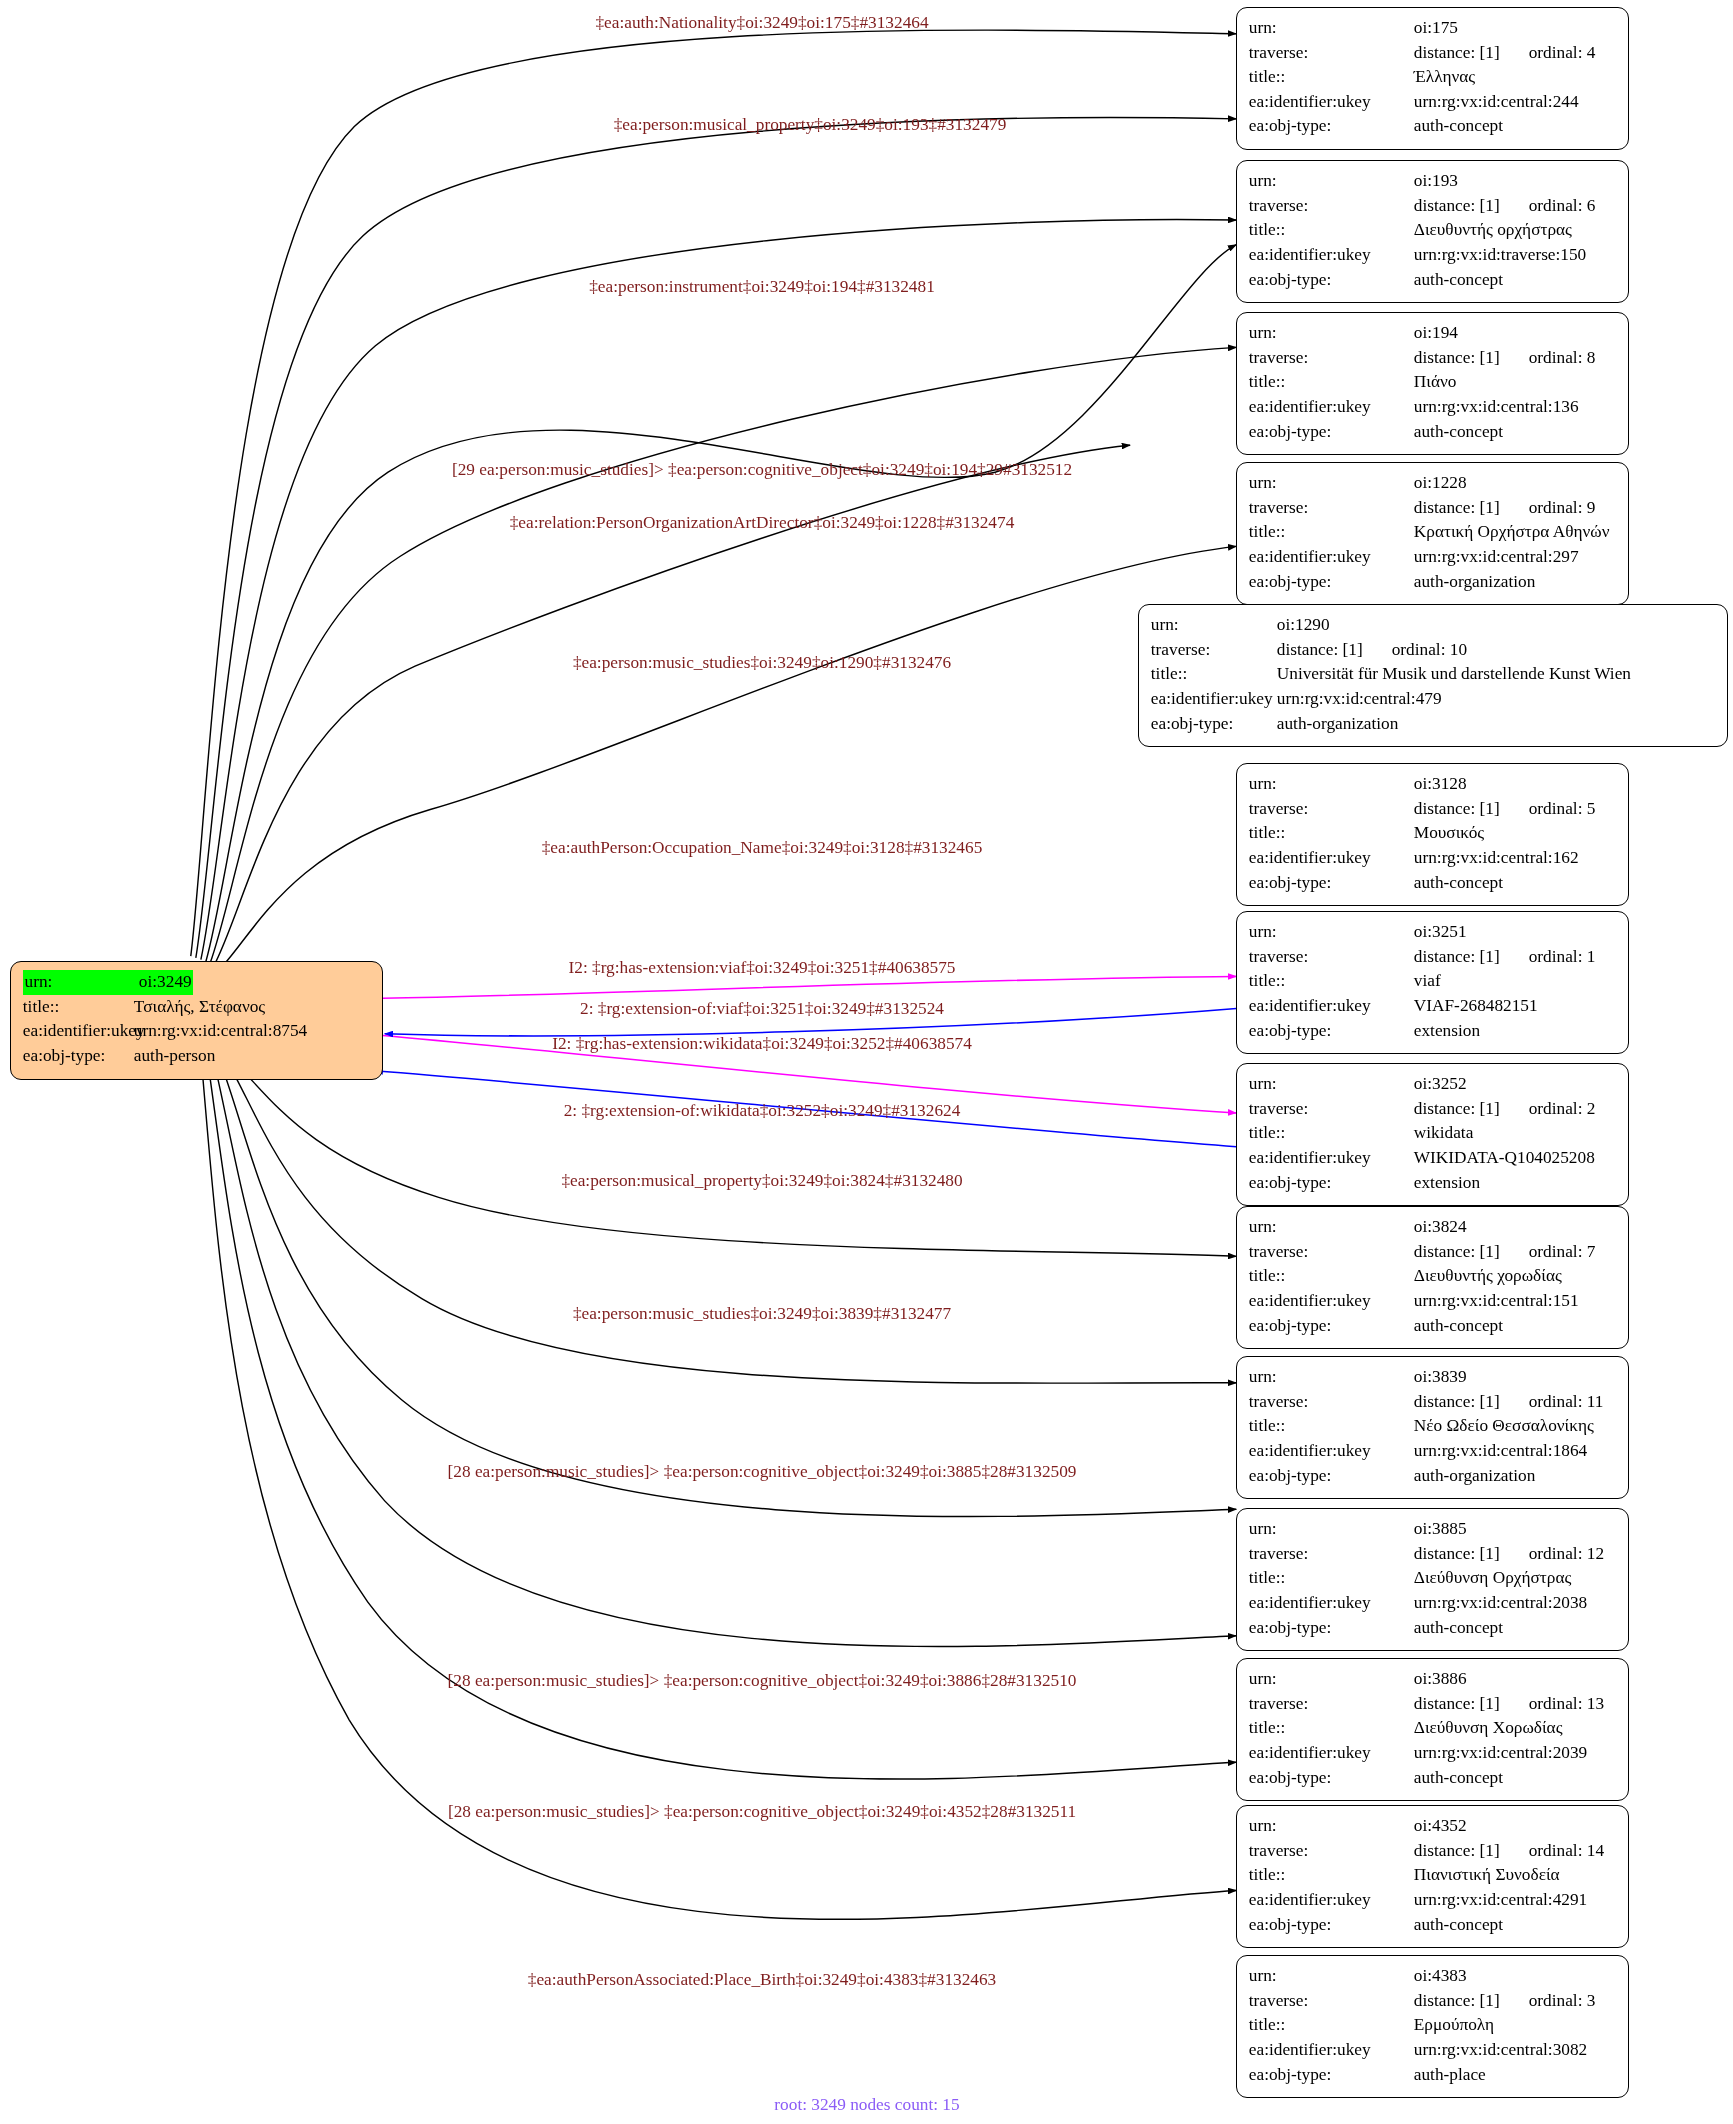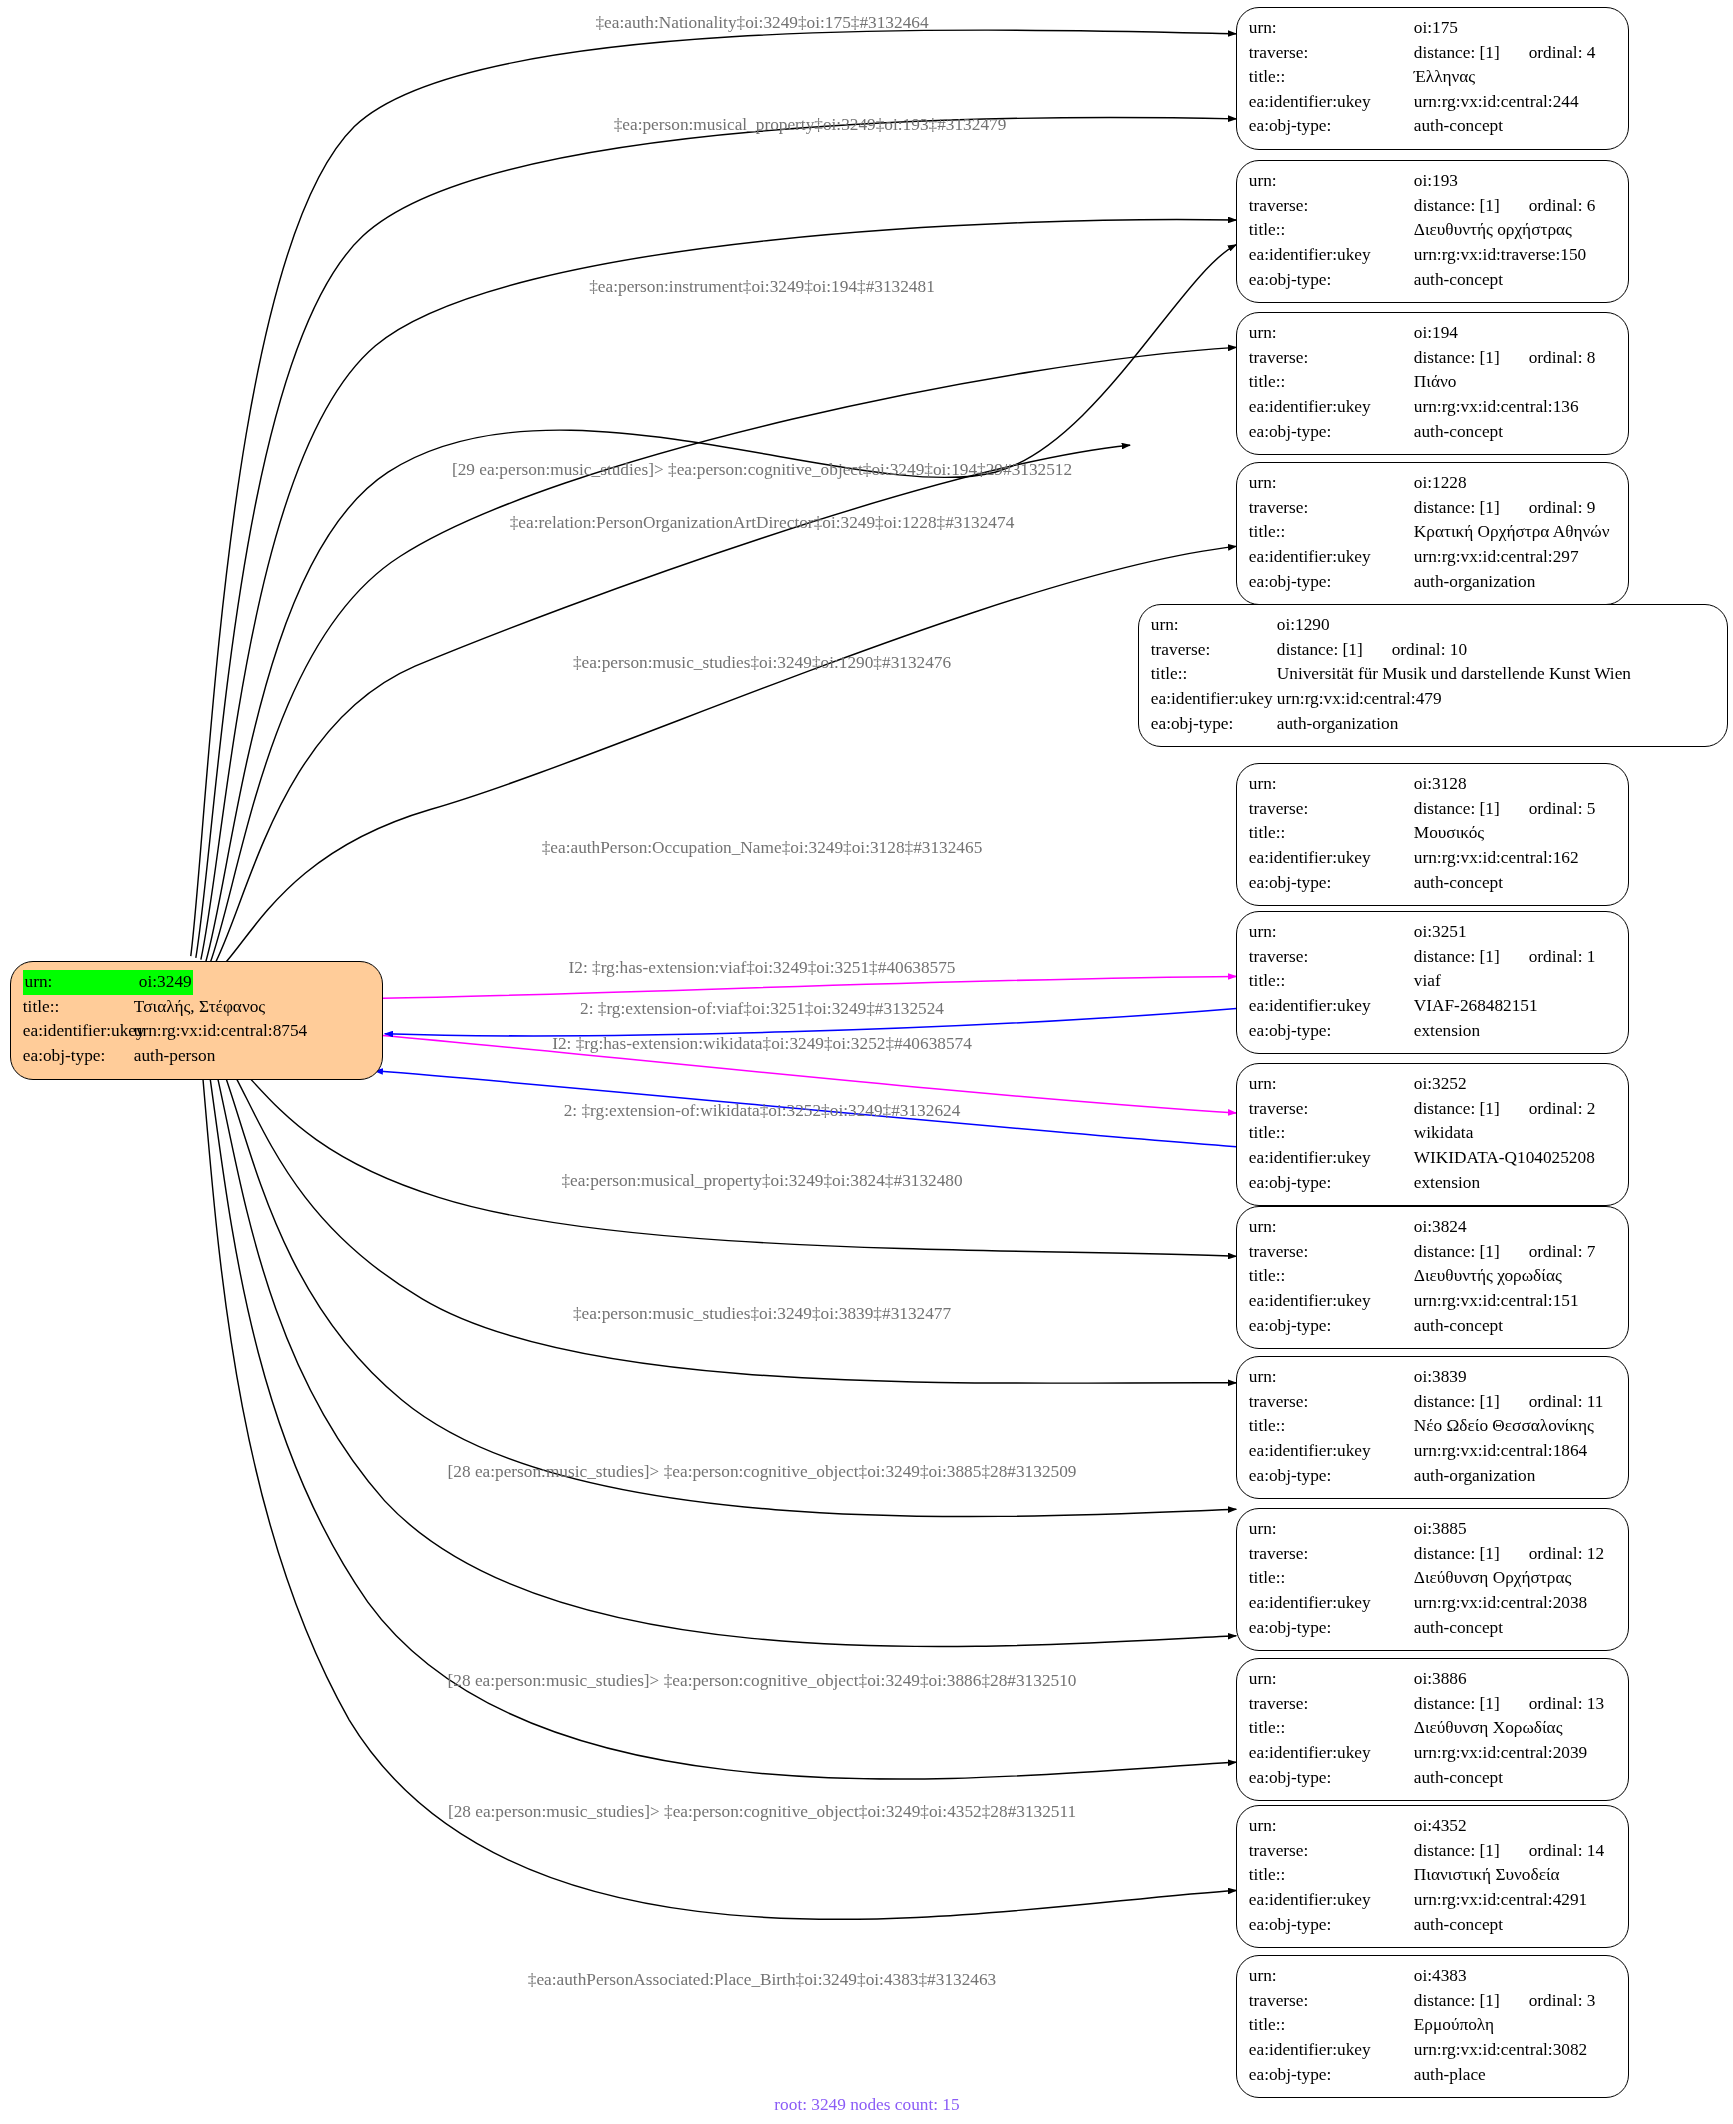--- a/index.html
+++ b/index.html
@@ -1,37 +1,37 @@
 <!DOCTYPE html>
 <html style="font-size:13.5px"><head>
 <meta charset="utf-8">
 <style>
   html,body{margin:0;padding:0;background:#ffffff;}
   body{font-family:"Liberation Serif","DejaVu Serif",serif;}
   #canvas{position:relative;width:1734px;height:2124px;background:#fff;overflow:hidden;}
   #edges{position:absolute;left:0;top:0;width:1734px;height:2124px;}
 
-  .node{position:absolute;box-sizing:border-box;border:1.3px solid #000;border-radius:23px;
+  .node{position:absolute;box-sizing:border-box;border:1.3px solid #000;border-radius:11px;
         background:#ffffff;padding:8.4px 11.8px 10px 11.8px;}
   .node.root{background:#ffcc99;border-color:#000;}
   .row{display:flex;align-items:baseline;white-space:nowrap;line-height:1.42;font-size:17.3px;color:#000;}
   .k{flex:0 0 auto;}
   .v{flex:0 0 auto;}
   .node .r-urn .k,.node .r-urn .v{background:transparent;}
   .node.root .r-urn .k,.node.root .r-urn .v{background:#00ff00;padding:0 1.7px;}
 
   
   .std .k{width:165px;}
   .std .v{width:auto;}
   .std .r-ident .k{width:165px;}
   .wide .k{width:126px;}
   .rootn .k{width:111px;}
   .ord{margin-left:29px;}
 
-  .elabel{position:absolute;white-space:nowrap;font-size:17.3px;color:#737373;
+  .elabel{position:absolute;white-space:nowrap;font-size:17.3px;color:#7f1d1d;
           font-family:"Liberation Serif","DejaVu Serif",serif;transform:translate(-50%,-50%);}
   .footer{position:absolute;white-space:nowrap;font-size:17.3px;color:#8b5cf6;transform:translate(-50%,-50%);}
 </style>
 </head>
 <body>
 
 <div id="canvas">
 
   <svg id="edges" viewBox="0 0 2056 2519">
     <defs>

